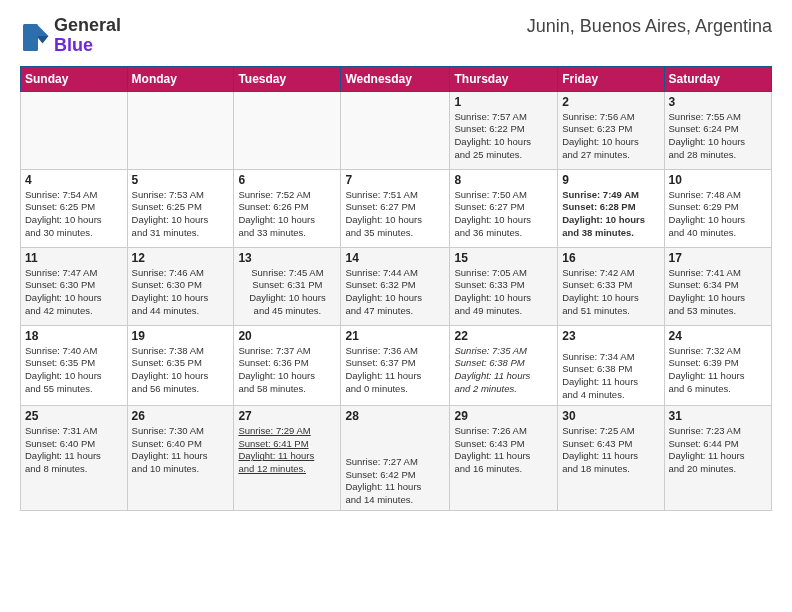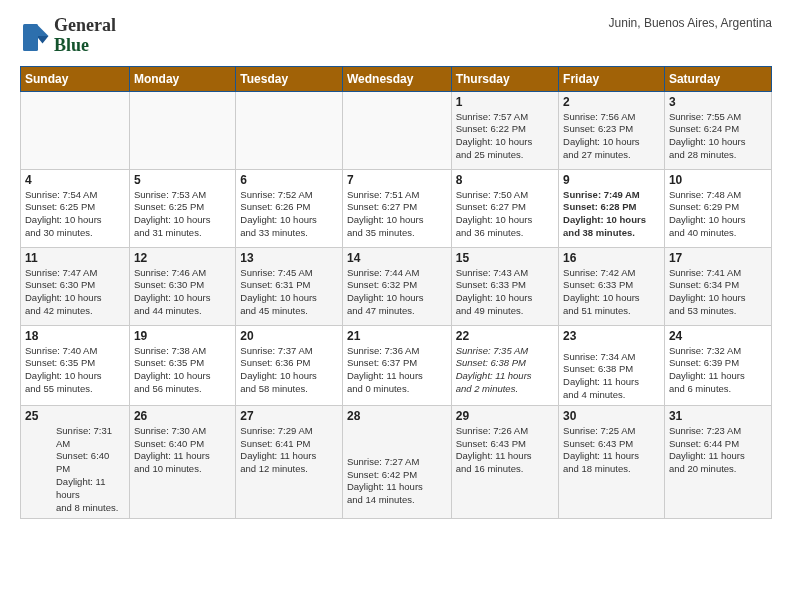--- a/index.html
+++ b/index.html
@@ -23,46 +23,45 @@
     .logo {
       display: flex;
       align-items: center;
       gap: 4px;
     }
     .logo-text {
       font-size: 18px;
       font-weight: bold;
       color: #333;
       line-height: 1.1;
-      font-family: Liberation Serif, serif;
     }
     .logo-icon {
       width: 30px;
       height: 30px;
     }
     .title-block {
       text-align: right;
     }
     .month-year {
       font-size: 36px;
       font-weight: bold;
       color: #222;
       line-height: 1.1;
     }
     .location {
-      font-size: 12px;
+      font-size: 18px;
       color: #444;
     }
     .calendar {
       width: 100%;
       border-collapse: collapse;
       font-size: 10px;
     }
     .calendar thead th {
-      background: #a16207;
+      background: #be185d;
       color: #fff;
       padding: 5px 4px;
       text-align: left;
       font-size: 12px;
       font-weight: bold;
       border: 1px solid #1a5490;
     }
     .calendar tbody td {
       border: 1px solid #ccc;
       vertical-align: top;
@@ -99,21 +98,21 @@
 <div class="page">
   <div class="header">
     <div class="logo">
       <svg class="logo-icon" viewBox="0 0 40 40">
         <polygon points="22,4 38,20 22,20" fill="#2d6fad"></polygon>
         <polygon points="22,20 38,20 30,30" fill="#1a5490"></polygon>
         <rect x="4" y="4" width="20" height="36" fill="#2d6fad" rx="2"></rect>
       </svg>
       <div class="logo-text">
         <div>General</div>
-        <div style="color:#14532d;">Blue</div>
+        <div style="color:#6d28d9;">Blue</div>
       </div>
     </div>
     <div class="title-block">
       <div class="location">Junin, Buenos Aires, Argentina</div>
     </div>
   </div>
 
   <table class="calendar">
     <thead>
       <tr>
@@ -215,35 +214,35 @@
           </td>
           <td>
             <span class="day-num">12</span>
             <div class="day-info" style="white-space: pre-line;">Sunrise: 7:46 AM
 Sunset: 6:30 PM
 Daylight: 10 hours
 and 44 minutes.</div>
           </td>
           <td>
             <span class="day-num">13</span>
-            <div class="day-info" style="white-space: pre-line;">Sunrise: 7:45 AM
+            <div class="day-info" style="white-space: pre-line; text-align: center;">Sunrise: 7:45 AM
 Sunset: 6:31 PM
 Daylight: 10 hours
 and 45 minutes.</div>
           </td>
           <td>
             <span class="day-num">14</span>
             <div class="day-info" style="white-space: pre-line;">Sunrise: 7:44 AM
 Sunset: 6:32 PM
 Daylight: 10 hours
 and 47 minutes.</div>
           </td>
           <td>
             <span class="day-num">15</span>
-            <div class="day-info" style="white-space: pre-line;">Sunrise: 7:43 AM
+            <div class="day-info" style="white-space: pre-line;">Sunrise: 7:05 AM
 Sunset: 6:33 PM
 Daylight: 10 hours
 and 49 minutes.</div>
           </td>
           <td>
             <span class="day-num">16</span>
             <div class="day-info" style="white-space: pre-line;">Sunrise: 7:42 AM
 Sunset: 6:33 PM
 Daylight: 10 hours
 and 51 minutes.</div>
@@ -303,35 +302,35 @@
             <span class="day-num">24</span>
             <div class="day-info" style="white-space: pre-line;">Sunrise: 7:32 AM
 Sunset: 6:39 PM
 Daylight: 11 hours
 and 6 minutes.</div>
           </td>
         </tr>
         <tr>
           <td>
             <span class="day-num">25</span>
-            <div class="day-info" style="white-space: pre-line; margin-left: 31px;">Sunrise: 7:31 AM
+            <div class="day-info" style="white-space: pre-line;">Sunrise: 7:31 AM
 Sunset: 6:40 PM
 Daylight: 11 hours
 and 8 minutes.</div>
           </td>
           <td>
             <span class="day-num">26</span>
             <div class="day-info" style="white-space: pre-line;">Sunrise: 7:30 AM
 Sunset: 6:40 PM
 Daylight: 11 hours
 and 10 minutes.</div>
           </td>
           <td>
             <span class="day-num">27</span>
-            <div class="day-info" style="white-space: pre-line;">Sunrise: 7:29 AM
+            <div class="day-info" style="white-space: pre-line; text-decoration: underline;">Sunrise: 7:29 AM
 Sunset: 6:41 PM
 Daylight: 11 hours
 and 12 minutes.</div>
           </td>
           <td>
             <span class="day-num">28</span>
             <div class="day-info" style="white-space: pre-line; margin-top: 33px;">Sunrise: 7:27 AM
 Sunset: 6:42 PM
 Daylight: 11 hours
 and 14 minutes.</div>

